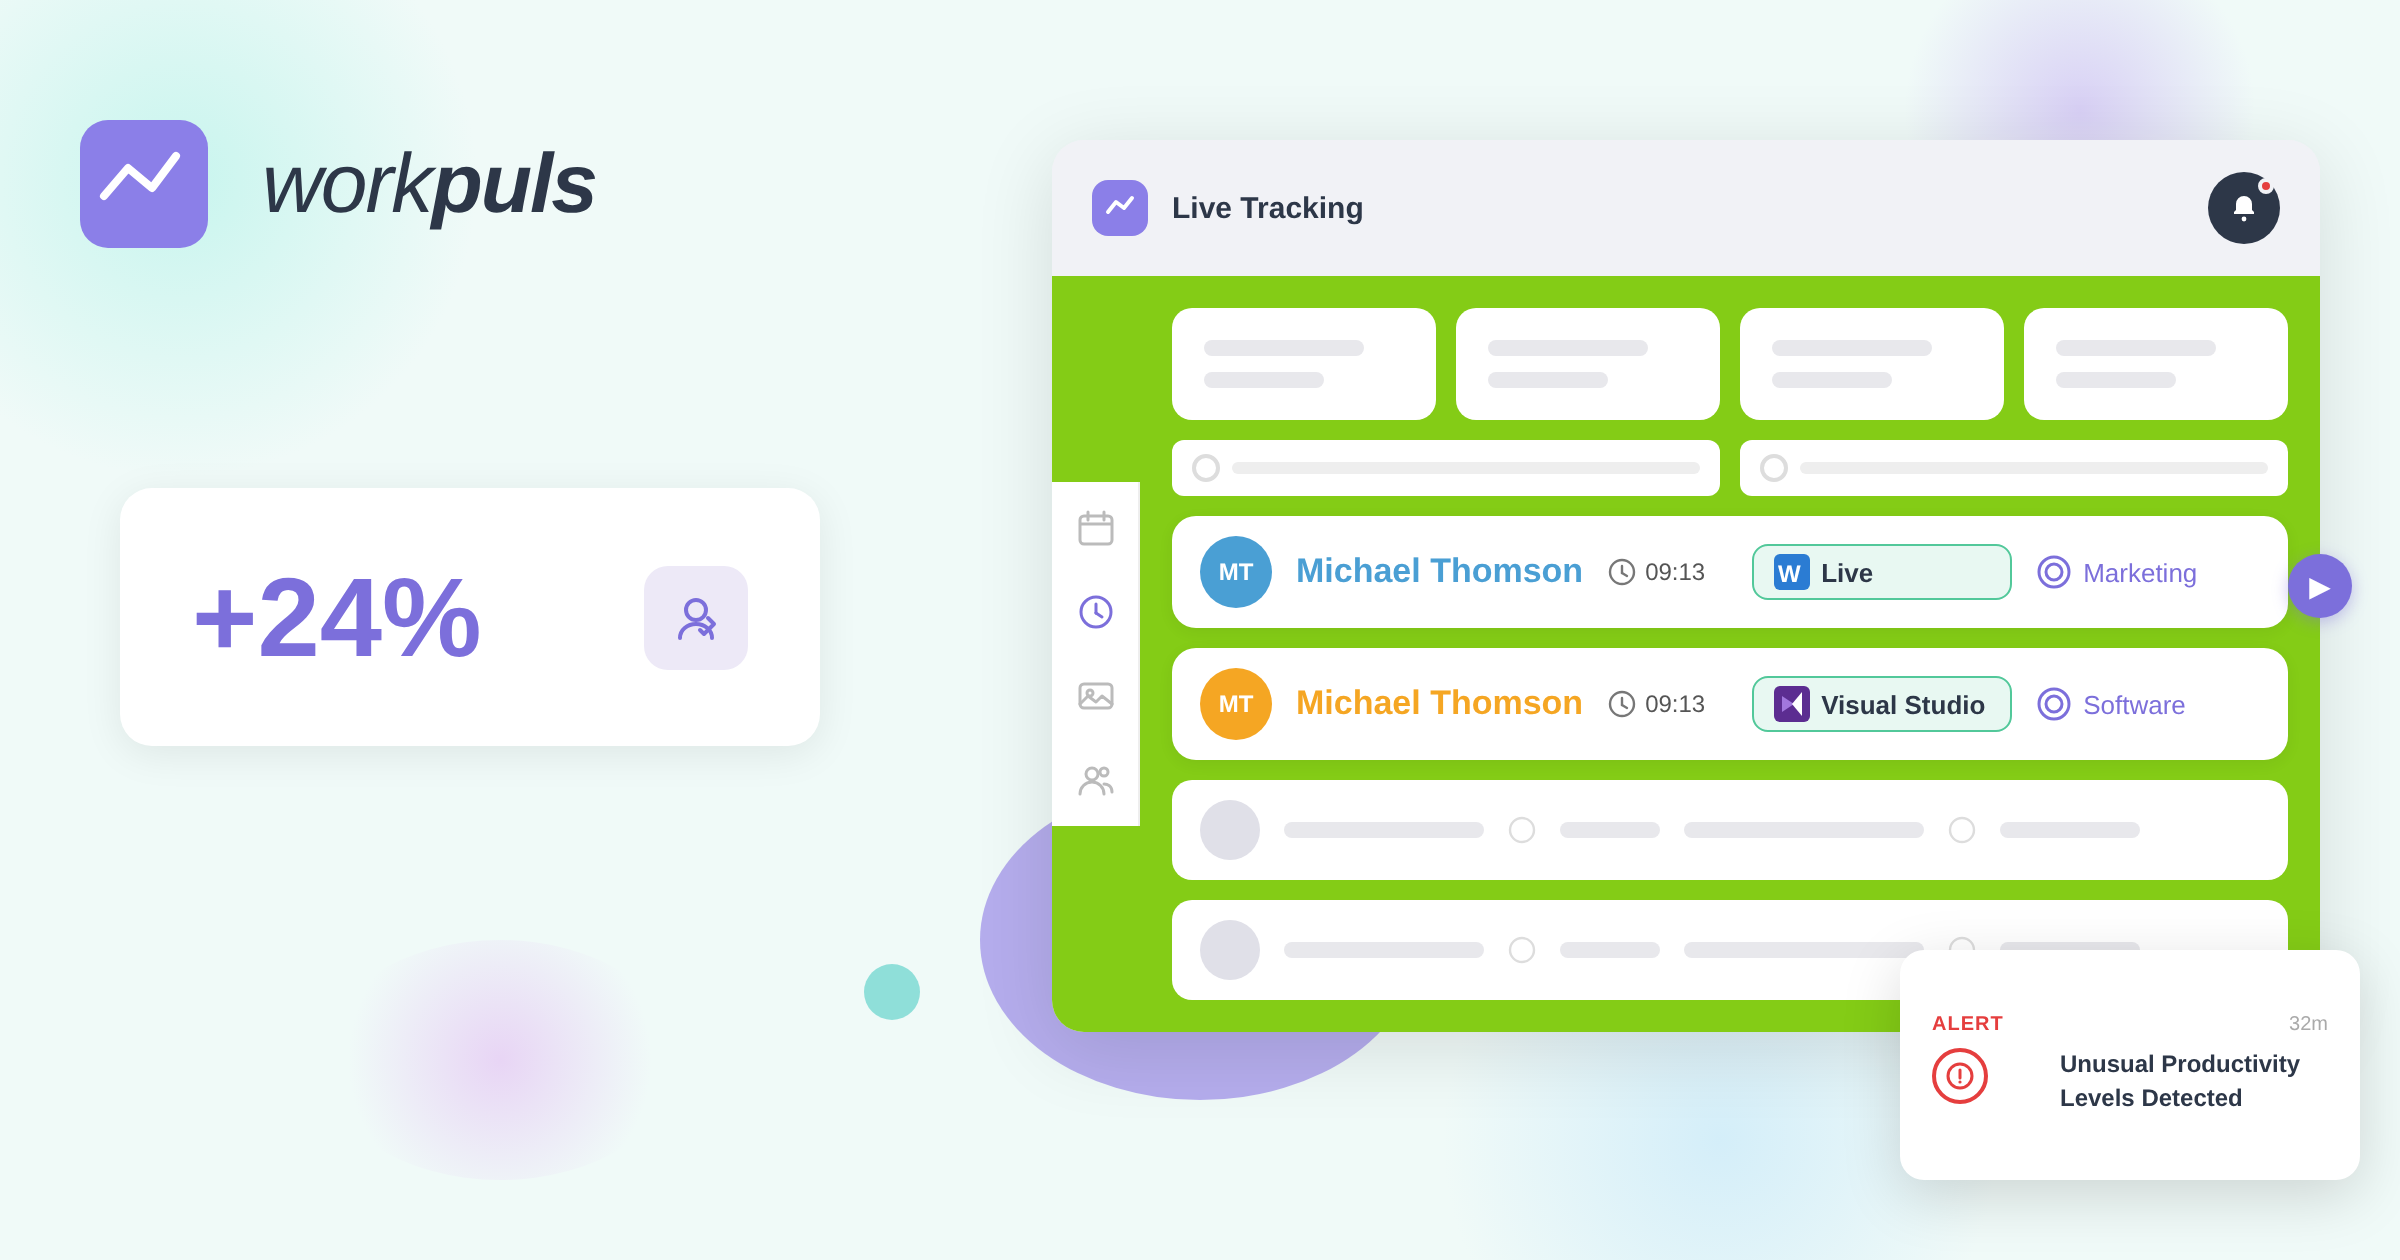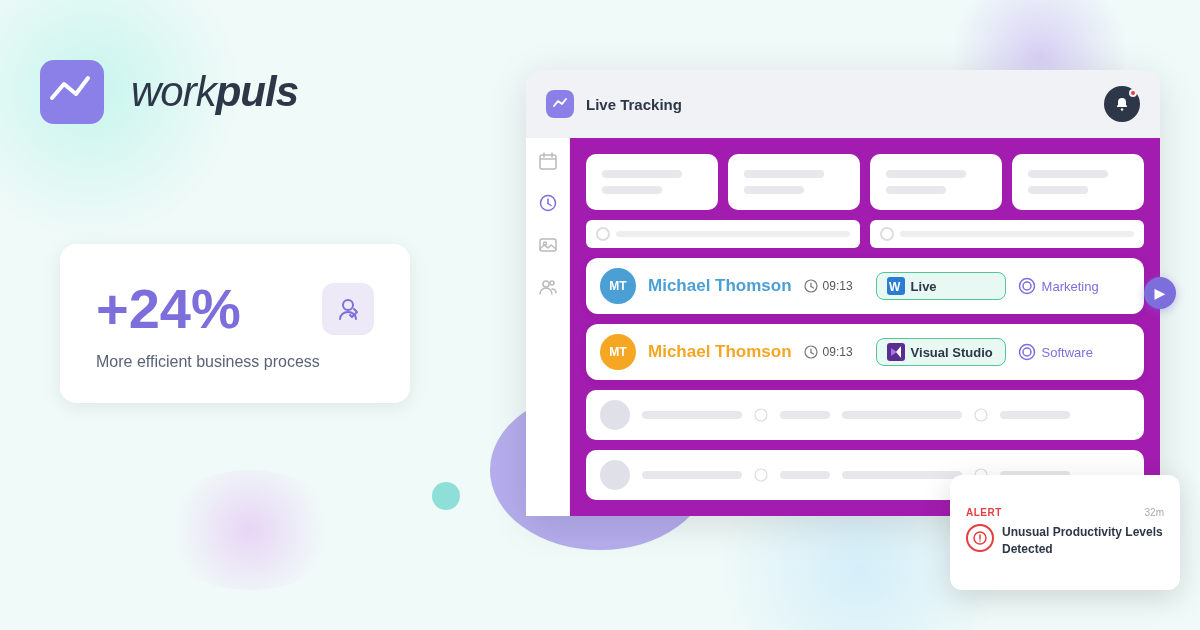--- a/index.html
+++ b/index.html
@@ -173,23 +173,24 @@
       top: 3px; right: 3px;
       width: 8px; height: 8px;
       background: #e53e3e;
       border-radius: 50%;
       border: 2px solid #f1f2f6;
     }
 
     
     .dashboard-body {
       display: flex;
-      background: #a21caf;
+      background: #84cc16;
       border-radius: 0 0 16px 16px;
       min-height: 320px;
+      align-items: center;
     }
     .sidebar-strip {
       width: 44px;
       background: white;
       display: flex;
       flex-direction: column;
       align-items: center;
       padding: 12px 0;
       gap: 20px;
       border-right: 1px solid #eee;
@@ -385,20 +386,21 @@
       display: flex; align-items: center; justify-content: center;
       flex-shrink: 0;
       color: #e53e3e;
       font-size: 14px;
     }
     .alert-text {
       font-size: 12px;
       font-weight: 600;
       color: #2d3748;
       line-height: 1.4;
+      margin-left: 28px;
     }
 
     
     .chevron-right {
       position: absolute;
       right: -16px;
       top: 50%;
       transform: translateY(-50%);
       width: 32px; height: 32px;
       background: #7c6fdb;
@@ -456,21 +458,20 @@
     <div class="stats-top">
       <div class="stats-number">+24%</div>
       <div class="stats-icon-circle">
         <svg width="28" height="28" viewBox="0 0 28 28" fill="none">
           <circle cx="14" cy="10" r="5" stroke="#7c6fdb" stroke-width="2" fill="none"></circle>
           <path d="M6 24c0-4 3.6-7 8-7s8 3 8 7" stroke="#7c6fdb" stroke-width="2" stroke-linecap="round" fill="none"></path>
           <path d="M20 14l3 3-5 5-2-2" stroke="#7c6fdb" stroke-width="2" stroke-linecap="round" stroke-linejoin="round" fill="none"></path>
         </svg>
       </div>
     </div>
-    <div class="stats-label">More efficient business process</div>
   </div>
 </div>
 
 <div class="purple-blob-mid"></div>
 <div class="small-circle"></div>
 
 <div class="right-panel">
 
   <div class="dashboard-card">
 

